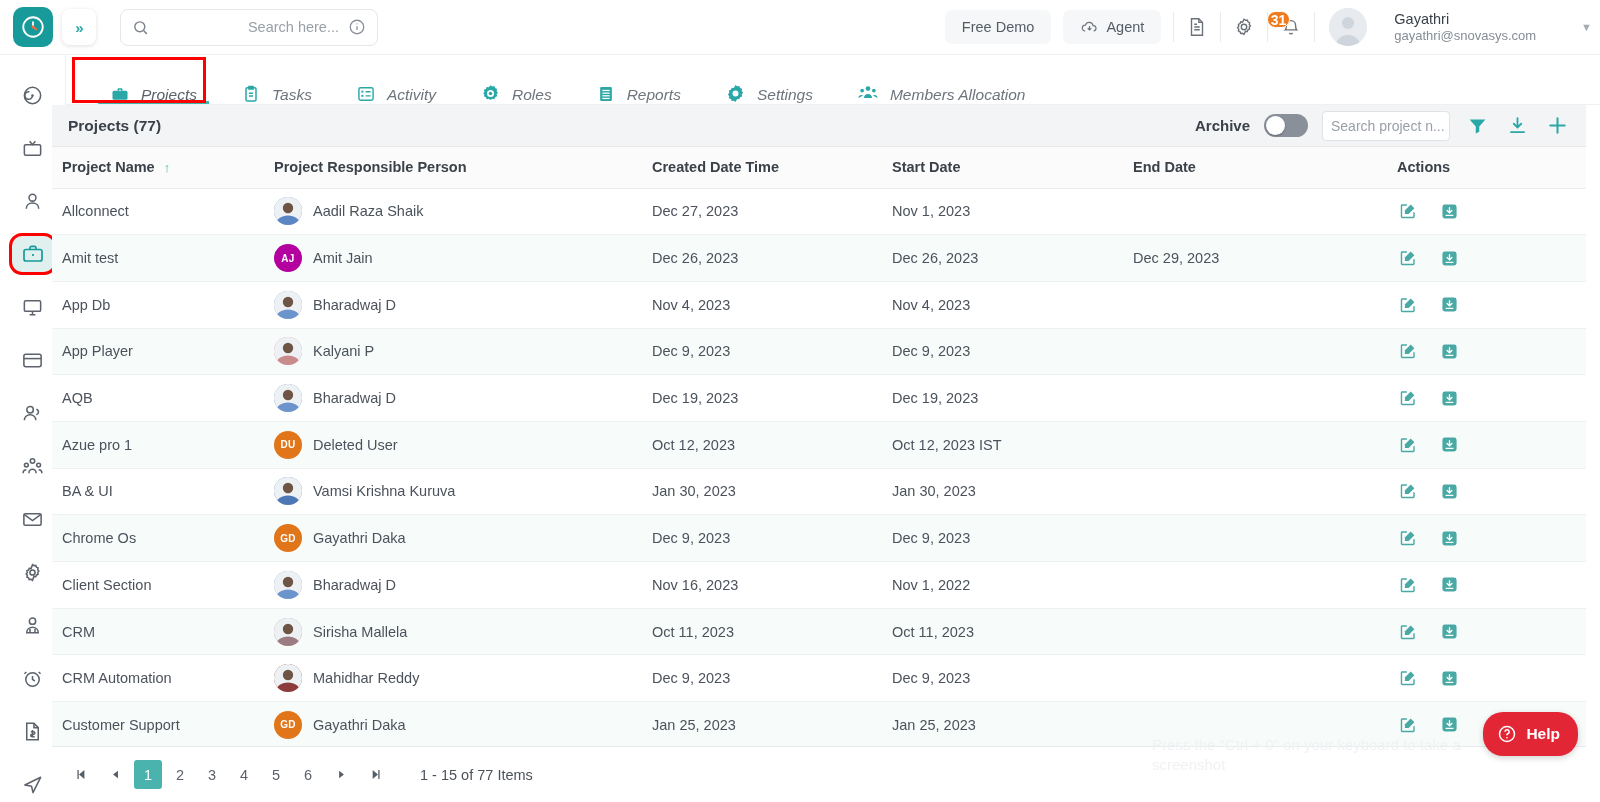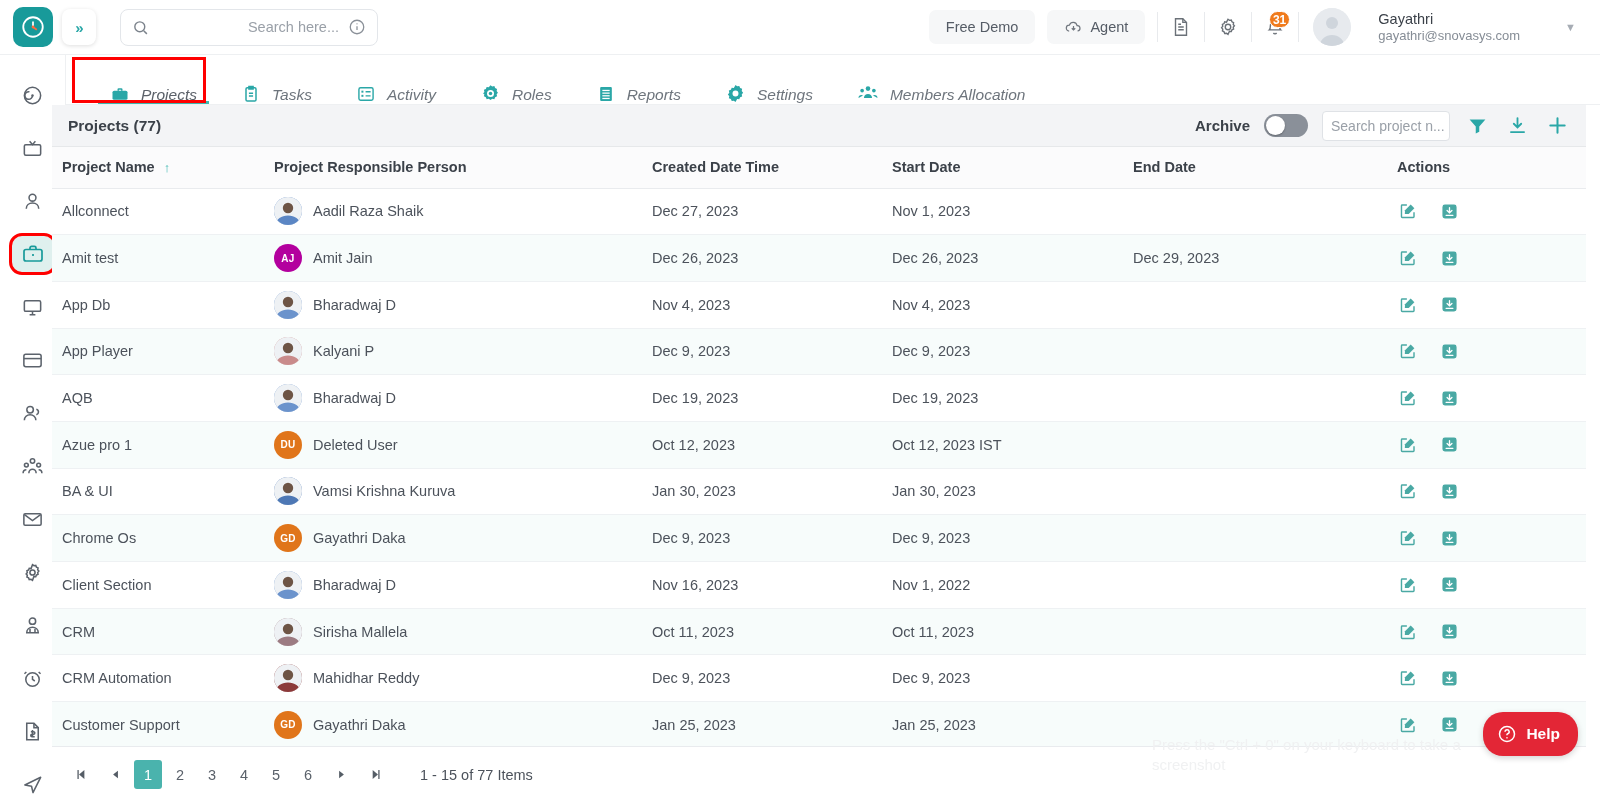--- a/index.html
+++ b/index.html
@@ -33,31 +33,31 @@
     color: #2aa7a7; font-size: 15px; font-weight: 700; letter-spacing: -1px;
   }
   .searchbox {
     margin-left: 24px; width: 258px; height: 37px; border: 1px solid #e3e6ea; border-radius: 8px;
     display: flex; align-items: center; padding: 0 11px; gap: 9px; background: #fff; text-align: right;
   }
   .searchbox .ph { font-size: 14.5px; color: #9aa0a8; flex: 1; }
   .ic { display: inline-flex; align-items: center; justify-content: center; }
   .ic svg { display: block; }
 
-  .top-right { margin-left: auto; display: flex; align-items: center; gap: 0; padding-right: 24px; }
+  .top-right { margin-left: auto; display: flex; align-items: center; gap: 0; padding-right: 8px; }
   .pill {
     height: 34px; padding: 0 17px; border-radius: 7px; background: #f6f7f8;
     display: flex; align-items: center; gap: 7px;
     font-size: 14.5px; color: #555c66; margin-right: 12px; white-space: nowrap;
   }
   .icon-btn { width: 46px; height: 40px; display: flex; align-items: center; justify-content: center; position: relative; color: #6b7178; }
   .vsep { width: 1px; height: 30px; background: #e8eaed; }
   .badge {
-    position: absolute; top: 4px; right: 8px; min-width: 17px; height: 17px; border-radius: 9px;
-    background: #f07b1d; color: #fff; font-size: 12px; font-weight: 700;
+    position: absolute; top: 4px; right: 24px; min-width: 17px; height: 17px; border-radius: 9px;
+    background: #f07b1d; color: #fff; font-size: 14px; font-weight: 700;
     display: flex; align-items: center; justify-content: center; padding: 0 3px;
     border: 1.5px solid #fff;
   }
   .user { display: flex; align-items: center; gap: 27px; padding-left: 14px; }
   .avatar-big {
     width: 38px; height: 38px; border-radius: 50%; background: #e9ecef; overflow: hidden;
     display: flex; align-items: flex-end; justify-content: center;
   }
   .user-meta { line-height: 1.25; }
   .user-name { font-size: 14.5px; color: #3b4149; }

